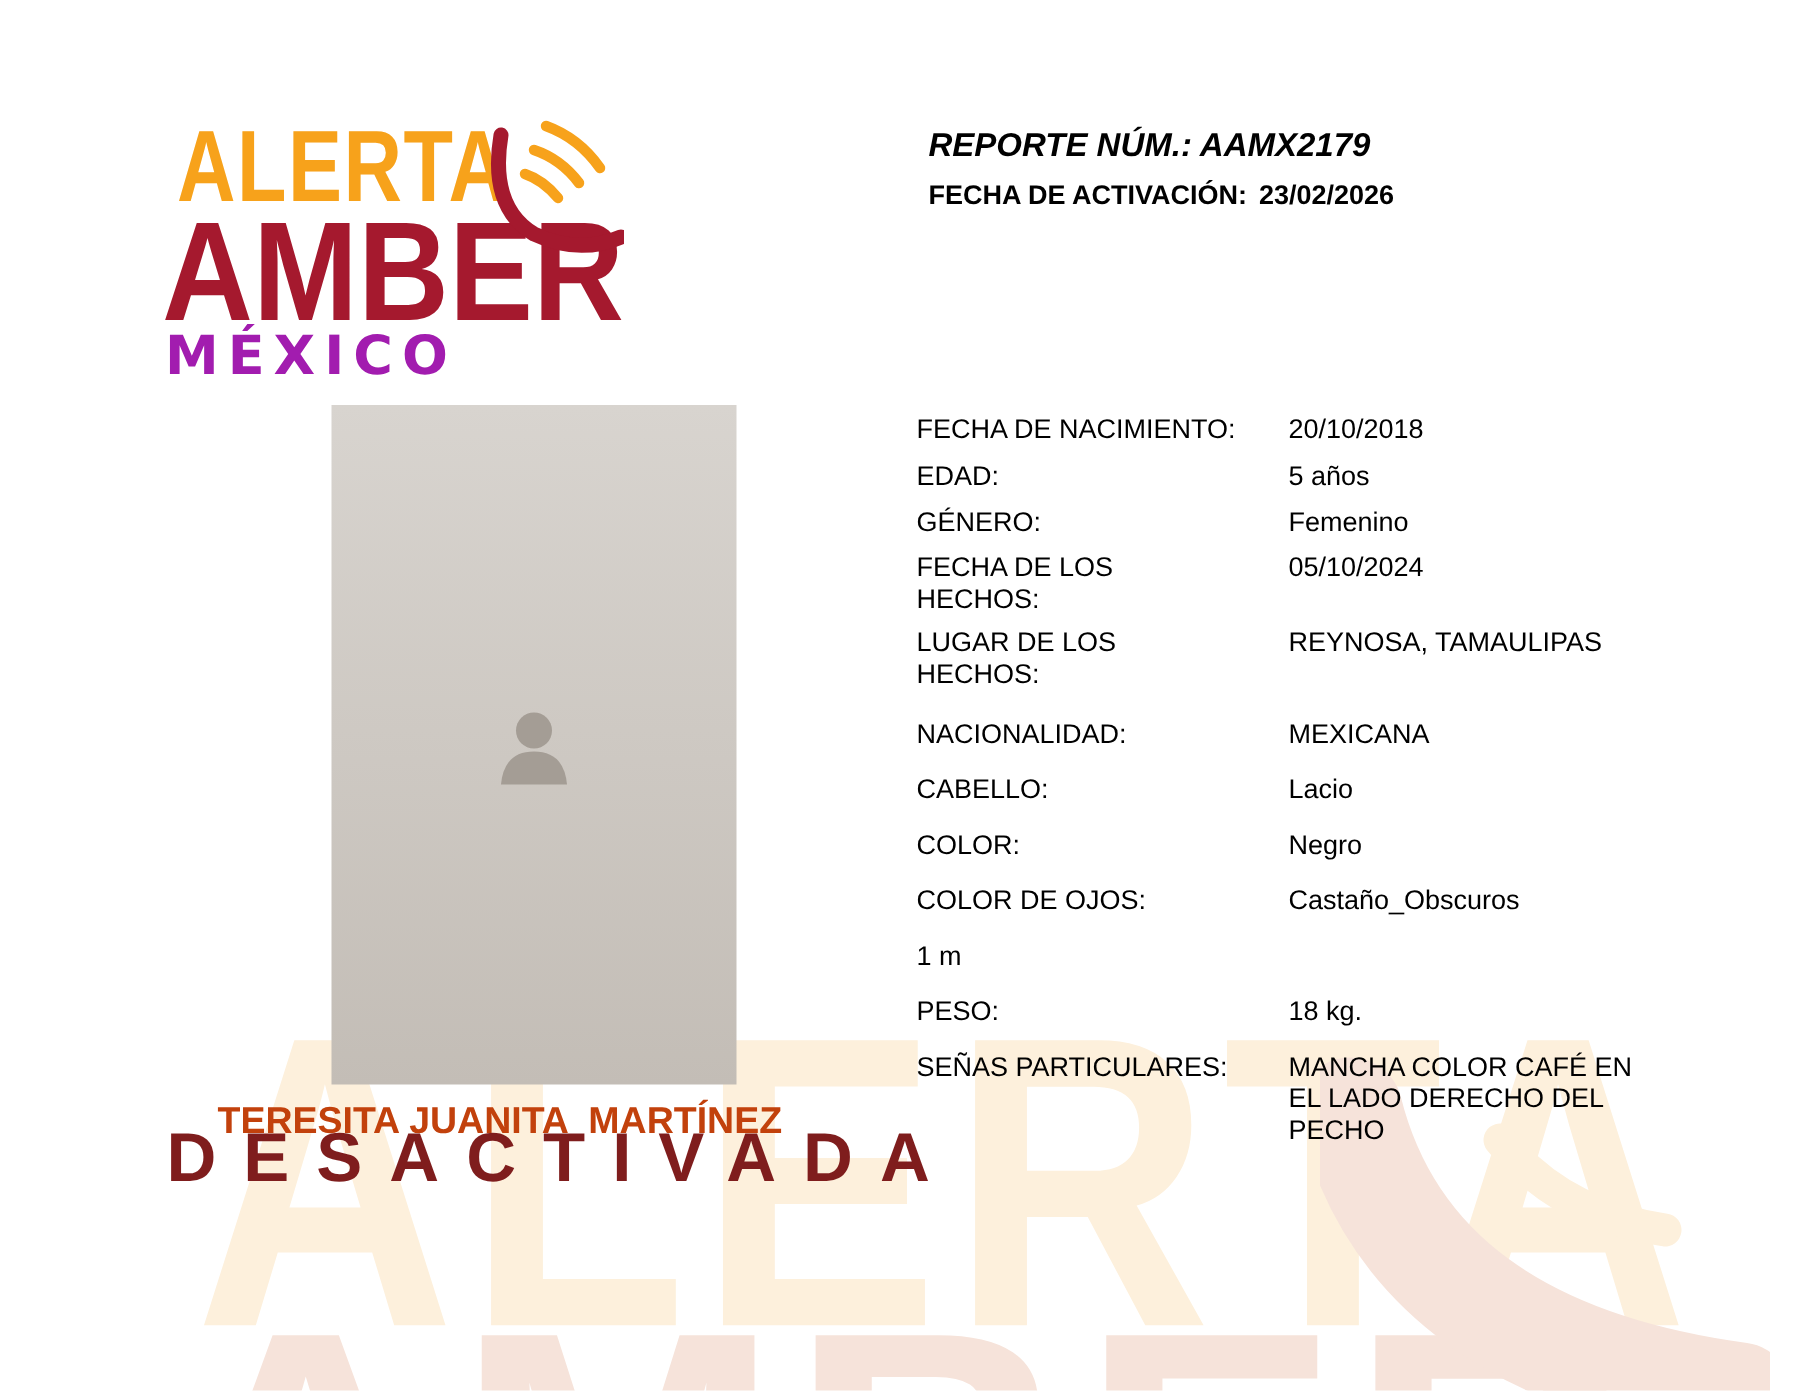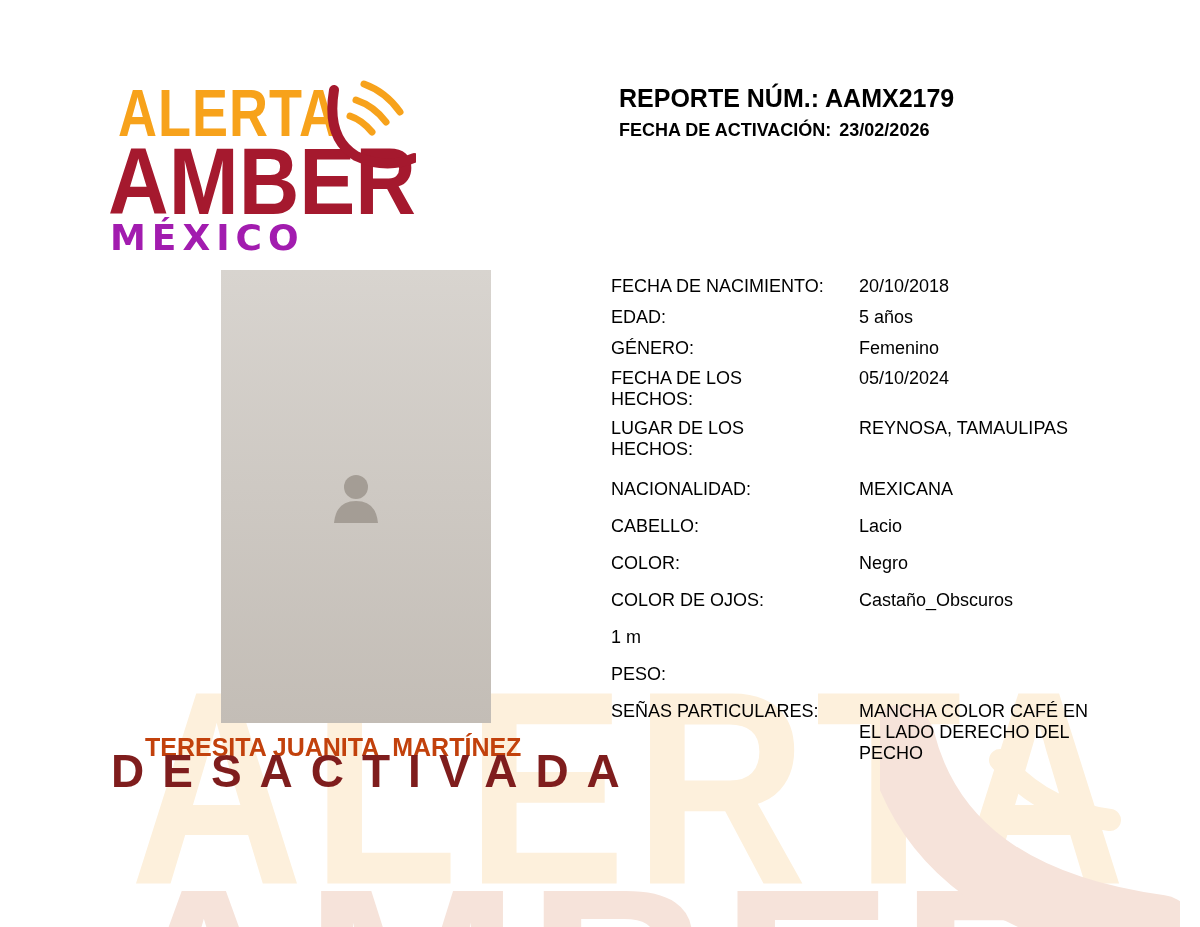--- a/index.html
+++ b/index.html
@@ -14,21 +14,21 @@
     .content { position: relative; z-index: 1; }
 
     
     .logo { position: absolute; left: 108px; top: 72px; width: 300px; height: 185px; }
     .logo-alerta { position: absolute; left: 10px; top: 6px; font-weight: 700; font-size: 54px; color: #f7a21b; letter-spacing: 1px; transform: scaleY(1.25); transform-origin: top left; line-height: 1; }
     .logo-amber { position: absolute; left: 0px; top: 62px; font-weight: 700; font-size: 84px; color: #a5192e; letter-spacing: 0px; transform: scaleY(1.12); transform-origin: top left; line-height: 1; }
     .logo-mexico { position: absolute; left: 2px; top: 148px; font-weight: 900; font-size: 36px; color: #a21caf; letter-spacing: 6px; line-height: 1; font-family: "DejaVu Sans", sans-serif; }
     .logo-signal { position: absolute; left: 208px; top: 6px; width: 100px; height: 110px; }
 
     
-    .report-num { position: absolute; left: 619px; top: 84px; font-weight: 700; font-size: 25px; white-space: nowrap; }
+    .report-num { position: absolute; left: 619px; top: 84px; font-weight: 700; font-size: 22px; white-space: nowrap; font-style: italic; }
     .activation { position: absolute; left: 619px; top: 120px; font-weight: 700; font-size: 18px; white-space: nowrap; }
     .activation .val { margin-left: 8px; }
 
     
     .photo { position: absolute; left: 221px; top: 270px; width: 270px; height: 453px; background: linear-gradient(180deg, #d8d4cf 0%, #c3bdb6 100%); overflow: hidden; }
     .photo-inner { position: absolute; inset: 0; display: flex; align-items: center; justify-content: center; }
 
     
     .name { position: absolute; left: 145px; top: 733px; font-weight: 700; font-size: 25px; color: #c2410c; white-space: pre; }
     .status { position: absolute; left: 111px; top: 744px; font-weight: 700; font-size: 46px; color: #7f1d1d; letter-spacing: 18px; white-space: nowrap; }
@@ -117,20 +117,21 @@
     </div>
     <div class="row" style="height:37px">
       <div class="label">COLOR DE OJOS:</div>
       <div class="value">Castaño_Obscuros</div>
     </div>
     <div class="row" style="height:37px">
       <div class="value">1 m</div>
     </div>
     <div class="row" style="height:37px">
       <div class="label">PESO:</div>
+      <div class="value">18 kg.</div>
     </div>
     <div class="row">
       <div class="label">SEÑAS PARTICULARES:</div>
       <div class="value" style="max-width:235px">MANCHA COLOR CAFÉ EN EL LADO DERECHO DEL PECHO</div>
     </div>
   </div>
 
 </div>
 
 </body></html>

